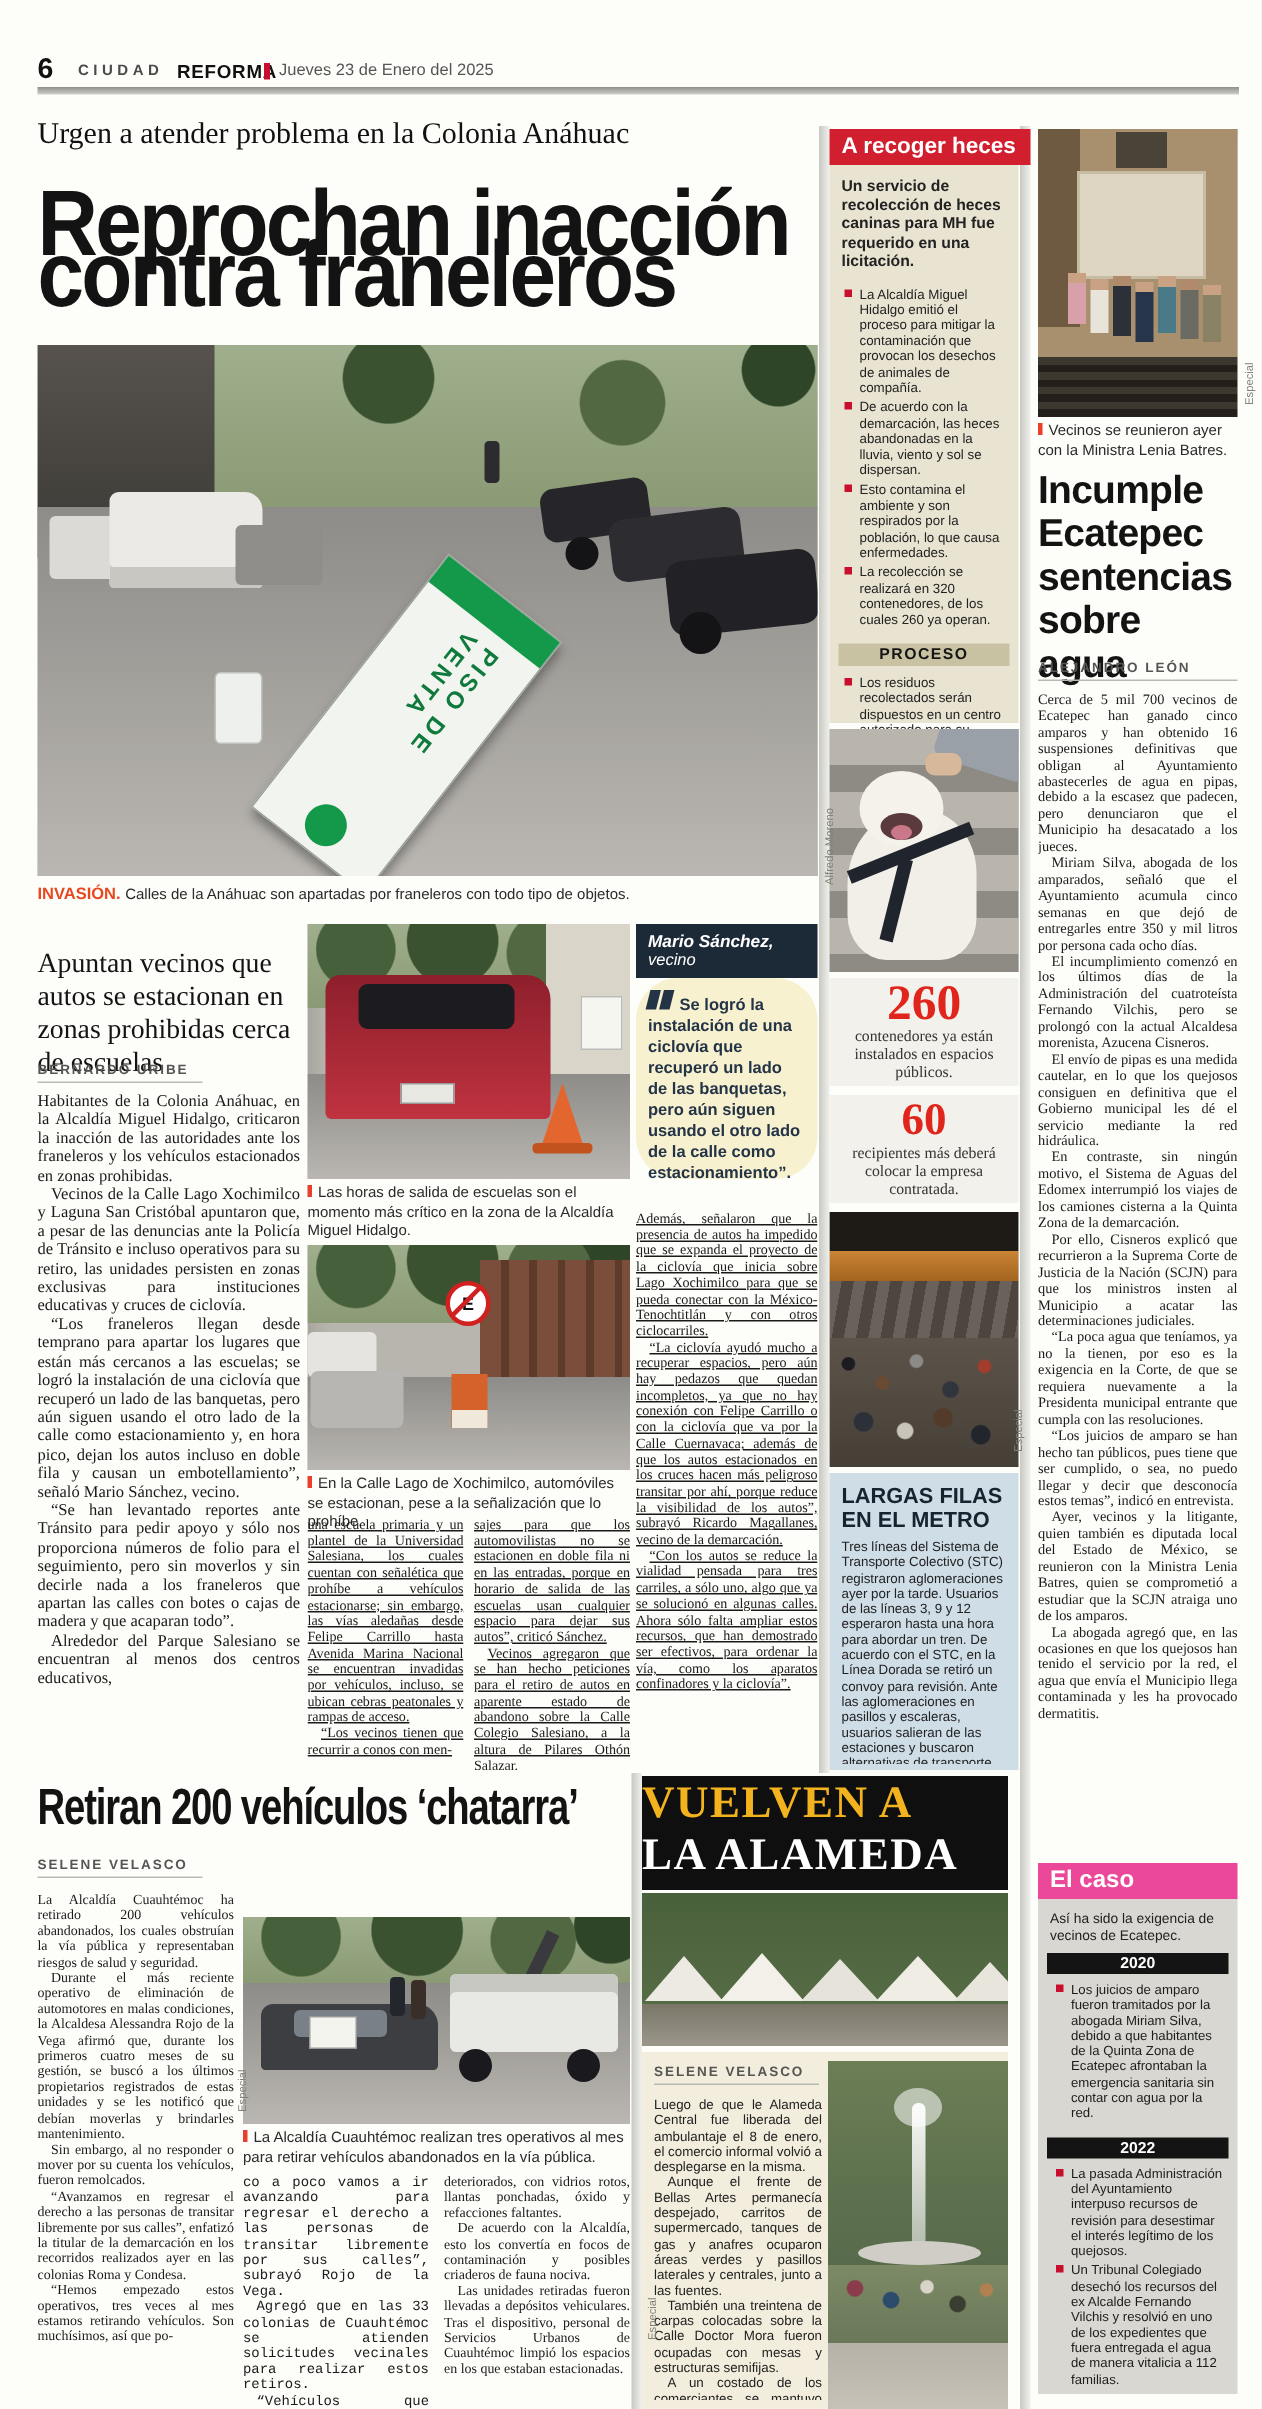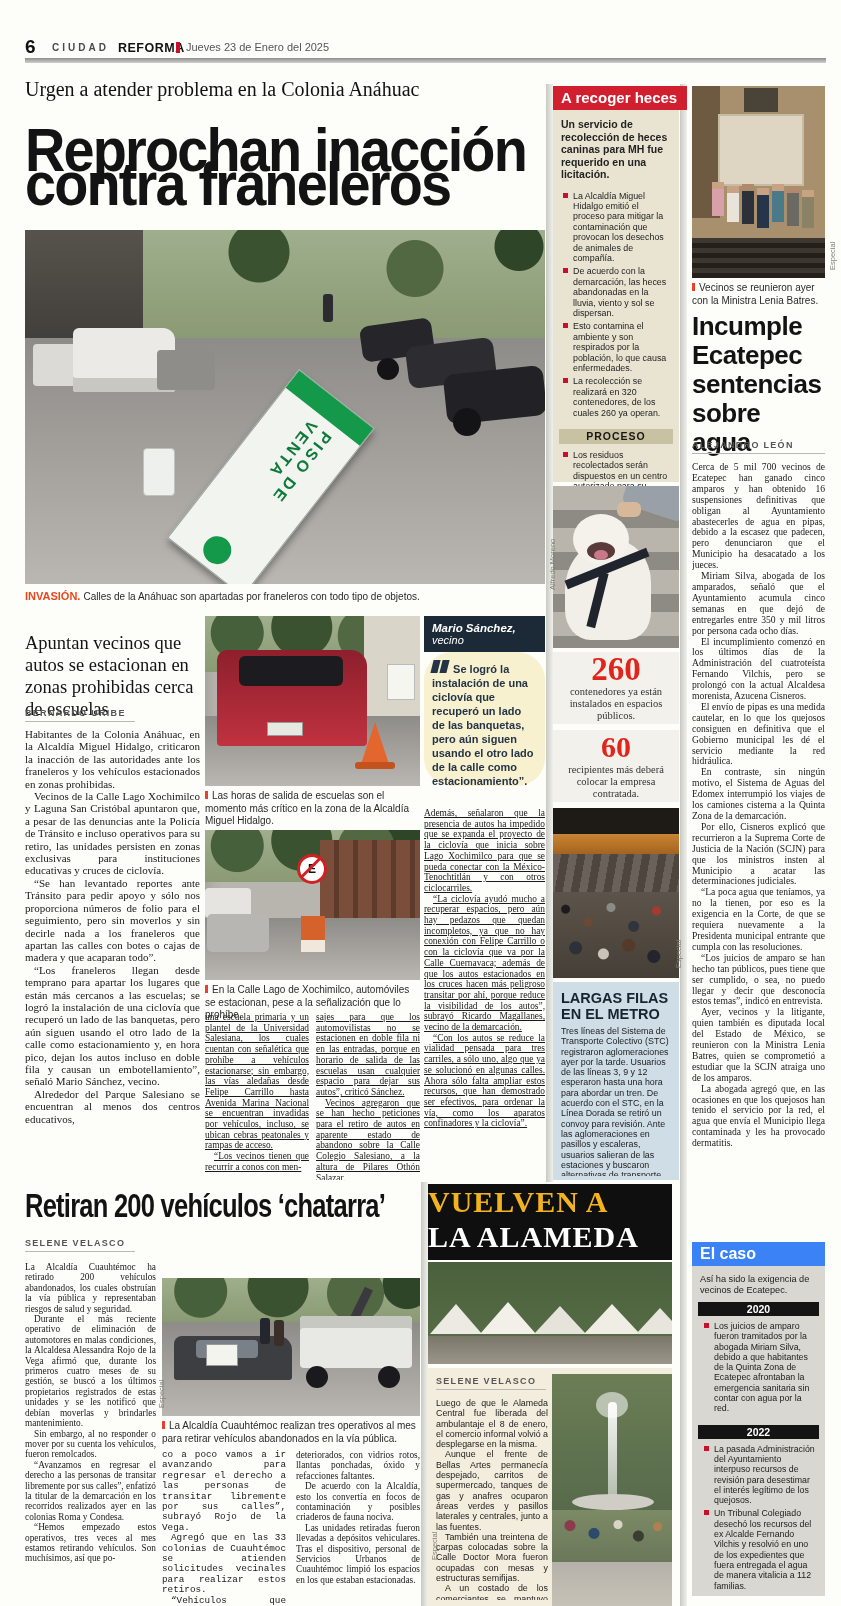--- a/index.html
+++ b/index.html
@@ -42,21 +42,21 @@
   .statnum{font:700 33px/34px "Liberation Serif",serif;color:#e0261c;}
   .stattxt{font:10.5px/12px "Liberation Serif",serif;color:#333;}
   .metrobox{background:#cfdde6;}
   .metrotitle{font:700 14.5px/16px "Liberation Sans",sans-serif;color:#15242e;}
   .quotehead{background:#1c2a38;color:#fff;padding:6px 8px;}
   .qauthor{font:italic 700 11.5px "Liberation Sans",sans-serif;display:block;}
   .qrole{font:italic 11px "Liberation Sans",sans-serif;display:block;}
   .quotebody{background:#f8f1cf;color:#243447;font:700 11px/14px "Liberation Sans",sans-serif;padding:8px;border-radius:28px;}
   .qmark{display:inline-block;width:7px;height:13px;background:#243447;transform:skewX(-14deg);margin-right:2px;}
   .caso{background:#d8d7d1;}
-  .casotitle{background:#3b82f6;color:#fff;font:700 16px/24px "Liberation Sans",sans-serif;padding-left:8px;}
+  .casotitle{background:#ec4899;color:#fff;font:700 16px/24px "Liberation Sans",sans-serif;padding-left:8px;}
   .casointro{font:9.2px/11px "Liberation Sans",sans-serif;color:#222;}
   .yearbar{background:#141414;color:#fff;font:700 10.5px/14px "Liberation Sans",sans-serif;text-align:center;}
   .cbu{position:relative;padding-left:10px;margin:0 0 3px;font:8.8px/10.3px "Liberation Sans",sans-serif;color:#1c1c1c;}
   .cbu::before{content:"";position:absolute;left:0;top:2px;width:5px;height:5px;background:#c8102e;}
   .h2cond{font:700 26px/29px "Liberation Sans",sans-serif;letter-spacing:-.5px;color:#131313;}
   .h2line{font:700 34px "Liberation Sans",sans-serif;letter-spacing:-1px;color:#131313;
           white-space:nowrap;transform:scaleX(.75);transform-origin:0 50%;}
   .band{background:#0f0f0f;text-align:left;}
   .band1{font:700 30px/36px "Liberation Serif",serif;color:#f2b31f;letter-spacing:1px;}
   .band2{font:700 30px/34px "Liberation Serif",serif;color:#fff;letter-spacing:1px;}
@@ -140,22 +140,22 @@
     </div>
     <div class="abs cap" style="left:25px;top:590px;width:520px;">
       <span class="caplabel">INVASIÓN.</span><span>Calles de la Anáhuac son apartadas por franeleros con todo tipo de objetos.</span>
     </div>
 
     <div class="abs subhead" style="left:25px;top:632px;width:180px;">Apuntan vecinos que autos se estacionan en zonas prohibidas cerca de escuelas</div>
     <div class="abs byl" style="left:25px;top:708px;width:110px;">BERNARDO URIBE</div>
     <div class="abs coltext lead1" style="left:25px;top:728px;width:175px;height:452px;">
         <p>Habitantes de la Colonia Anáhuac, en la Alcaldía Miguel Hidalgo, criticaron la inacción de las autoridades ante los franeleros y los vehículos estacionados en zonas prohibidas.</p>
         <p>Vecinos de la Calle Lago Xochimilco y Laguna San Cristóbal apuntaron que, a pesar de las denuncias ante la Policía de Tránsito e incluso operativos para su retiro, las unidades persisten en zonas exclusivas para instituciones educativas y cruces de ciclovía.</p>
+        <p>“Los franeleros llegan desde temprano para apartar los lugares que están más cercanos a las escuelas; se logró la instalación de una ciclovía que recuperó un lado de las banquetas, pero aún siguen usando el otro lado de la calle como estacionamiento y, en hora pico, dejan los autos incluso en doble fila y causan un embotellamiento”, señaló Mario Sánchez, vecino.</p>
         <p>“Se han levantado reportes ante Tránsito para pedir apoyo y sólo nos proporciona números de folio para el seguimiento, pero sin moverlos y sin decirle nada a los franeleros que apartan las calles con botes o cajas de madera y que acaparan todo”.</p>
-        <p>“Los franeleros llegan desde temprano para apartar los lugares que están más cercanos a las escuelas; se logró la instalación de una ciclovía que recuperó un lado de las banquetas, pero aún siguen usando el otro lado de la calle como estacionamiento y, en hora pico, dejan los autos incluso en doble fila y causan un embotellamiento”, señaló Mario Sánchez, vecino.</p>
         <p>Alrededor del Parque Salesiano se encuentran al menos dos centros educativos,</p>
       </div>
 
     <div class="ph" style="left:205px;top:616px;width:215px;height:170px;">
       <i class="fol" style="left:0;top:0;width:100%;height:56px;"></i>
       <i style="right:0;top:0;width:56px;height:104px;background:#d9d5c8;"></i>
       <i class="road" style="left:0;top:100px;width:100%;height:70px;"></i>
       <i style="left:12px;top:34px;width:150px;height:96px;background:linear-gradient(#8e1f2c,#c03240);border-radius:10px 16px 4px 4px;"></i>
       <i style="left:34px;top:40px;width:104px;height:30px;background:#1c1c20;border-radius:6px;"></i>
       <i style="left:62px;top:106px;width:34px;height:12px;background:#e8e8e2;border:1px solid #999;"></i>

